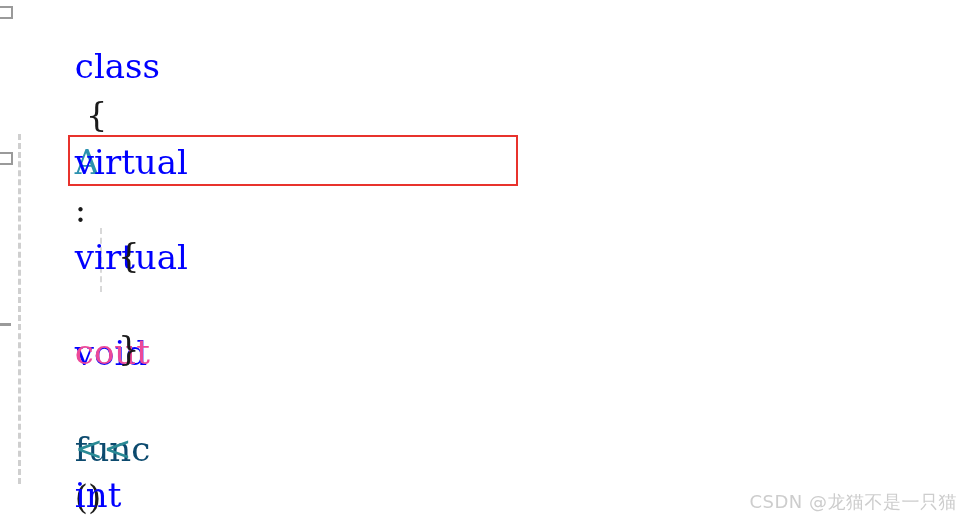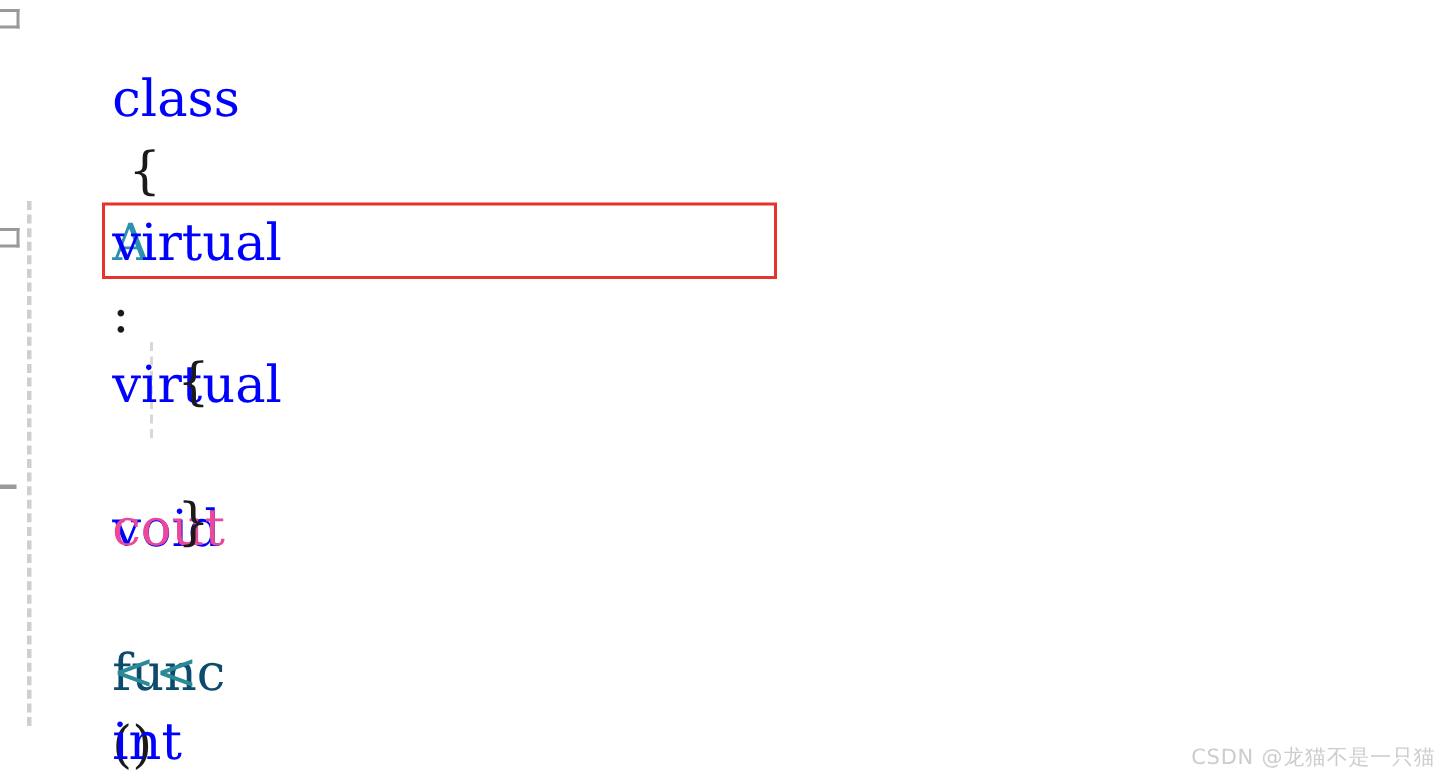--- a/index.html
+++ b/index.html
@@ -81,21 +81,21 @@
     background: transparent;
     pointer-events: none;
   }
 
   
   .watermark {
     position: absolute;
     right: 10px;
     bottom: 6px;
     font-family: "DejaVu Sans", "Liberation Sans", sans-serif;
-    font-size: 14px;
+    font-size: 18px;
     color: #cdcdcd;
     letter-spacing: 0.5px;
     white-space: nowrap;
   }
 </style>
 </head>
 <body>
 
 <div id="screen">
 

